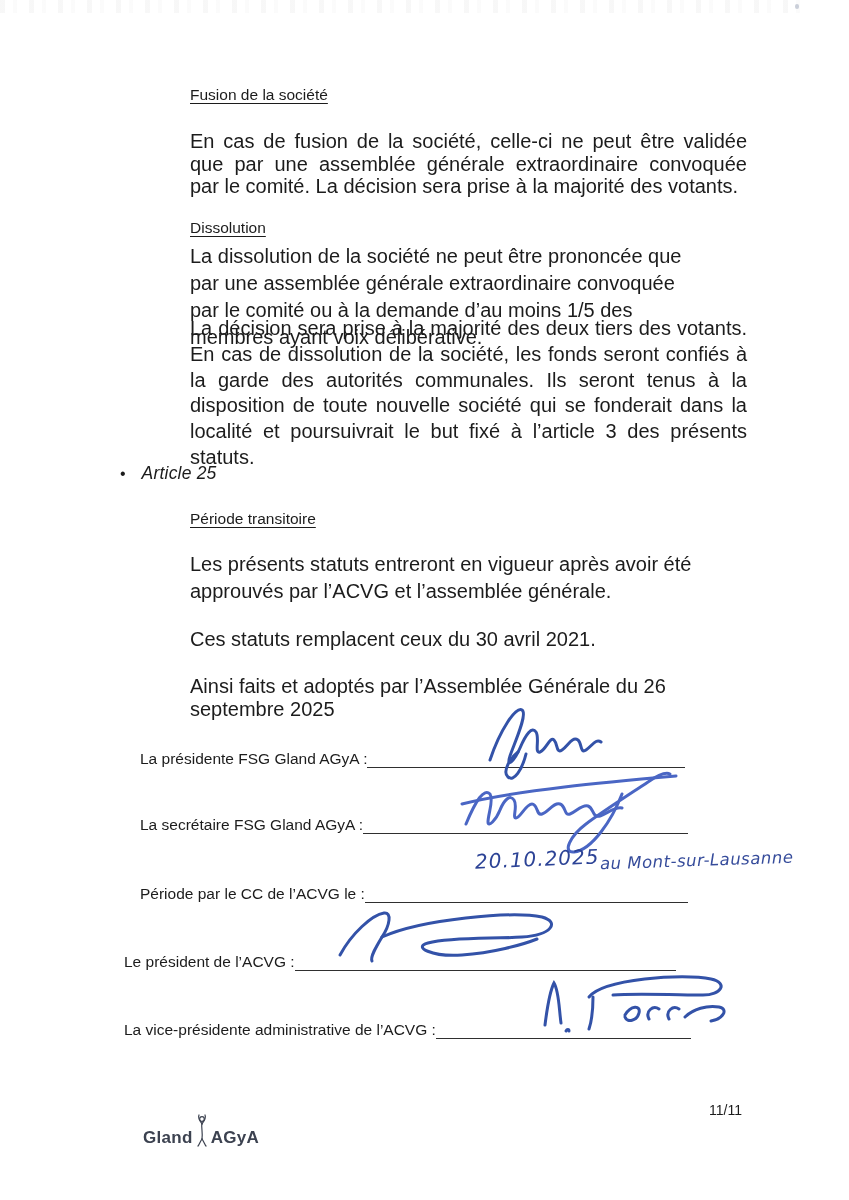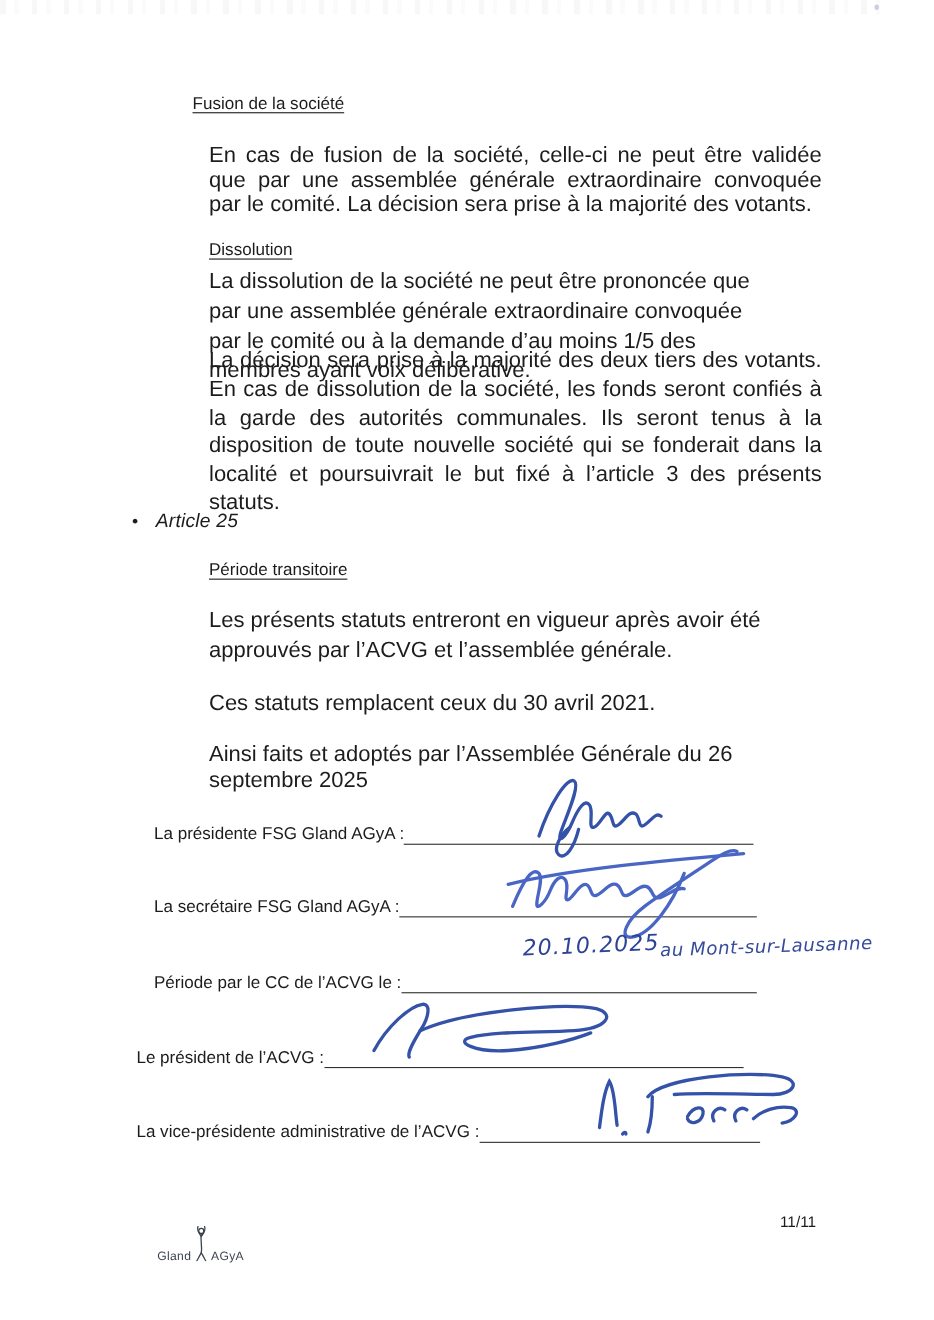--- a/index.html
+++ b/index.html
@@ -47,30 +47,30 @@
     position:absolute; color:#2c4396; font-style:italic;
     font-family:"DejaVu Sans", sans-serif;
     white-space:nowrap;
   }
   .hand-date { font-size:20px; transform:rotate(-2.5deg); letter-spacing:1px; }
   .hand-place { font-size:16.5px; transform:rotate(-2deg); letter-spacing:.5px; opacity:.95; }
 
   .page-number { font-size:14px; color:#1c1c1c; }
 
   .logo { display:flex; align-items:flex-end; gap:1px; color:#3c4250; }
-  .logo-word { font-size:11px; font-weight:400; letter-spacing:.3px; }
+  .logo-word { font-size:17px; font-weight:700; letter-spacing:.3px; }
 </style>
 </head>
 <body>
 
 <div class="page">
   <div class="scan-noise"></div>
   <div class="speck" style="left:795px; top:4px;"></div>
 
-  <div class="abs h-underline" style="left:175px; top:86px;">Fusion de la société</div>
+  <div class="abs h-underline" style="left:190px; top:86px;">Fusion de la société</div>
   <div class="abs para just" style="left:190px; top:130px; width:557px; line-height:22.5px;">En cas de fusion de la société, celle-ci ne peut être validée que par une assemblée générale extraordinaire convoquée par le comité. La décision sera prise à la majorité des votants.</div>
 
   <div class="abs h-underline" style="left:190px; top:219px;">Dissolution</div>
   <div class="abs para" style="left:190px; top:243px; width:500px; line-height:27px;">La dissolution de la société ne peut être prononcée que par une assemblée générale extraordinaire convoquée par le comité ou à la demande d’au moins 1/5 des membres ayant voix délibérative.</div>
   <div class="abs para just" style="left:190px; top:316px; width:557px; line-height:25.8px;">La décision sera prise à la majorité des deux tiers des votants. En cas de dissolution de la société, les fonds seront confiés à la garde des autorités communales. Ils seront tenus à la disposition de toute nouvelle société qui se fonderait dans la localité et poursuivrait le but fixé à l’article 3 des présents statuts.</div>
 
   <div class="abs bullet-row" style="left:120px; top:463px;">
     <span class="bullet-dot">•</span>
     <span class="article-label">Article 25</span>
   </div>

